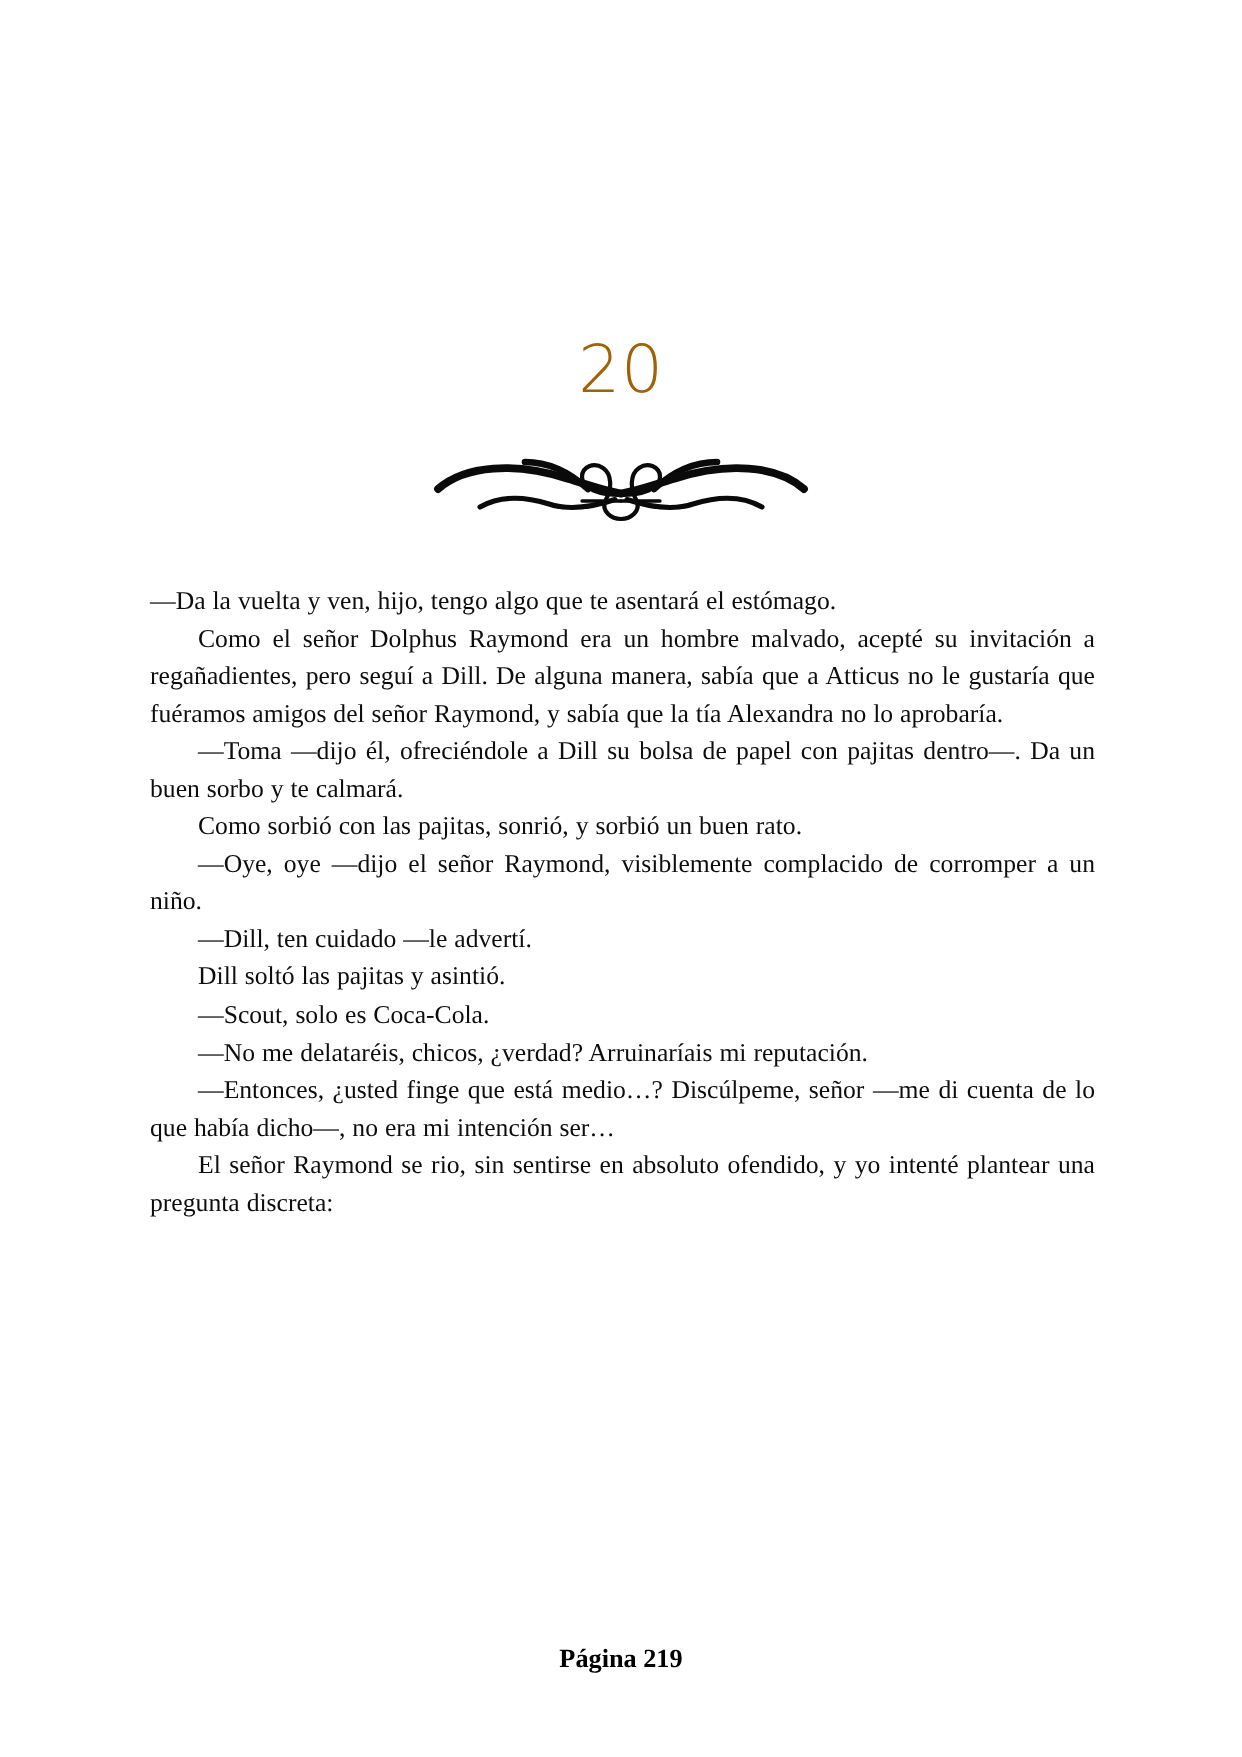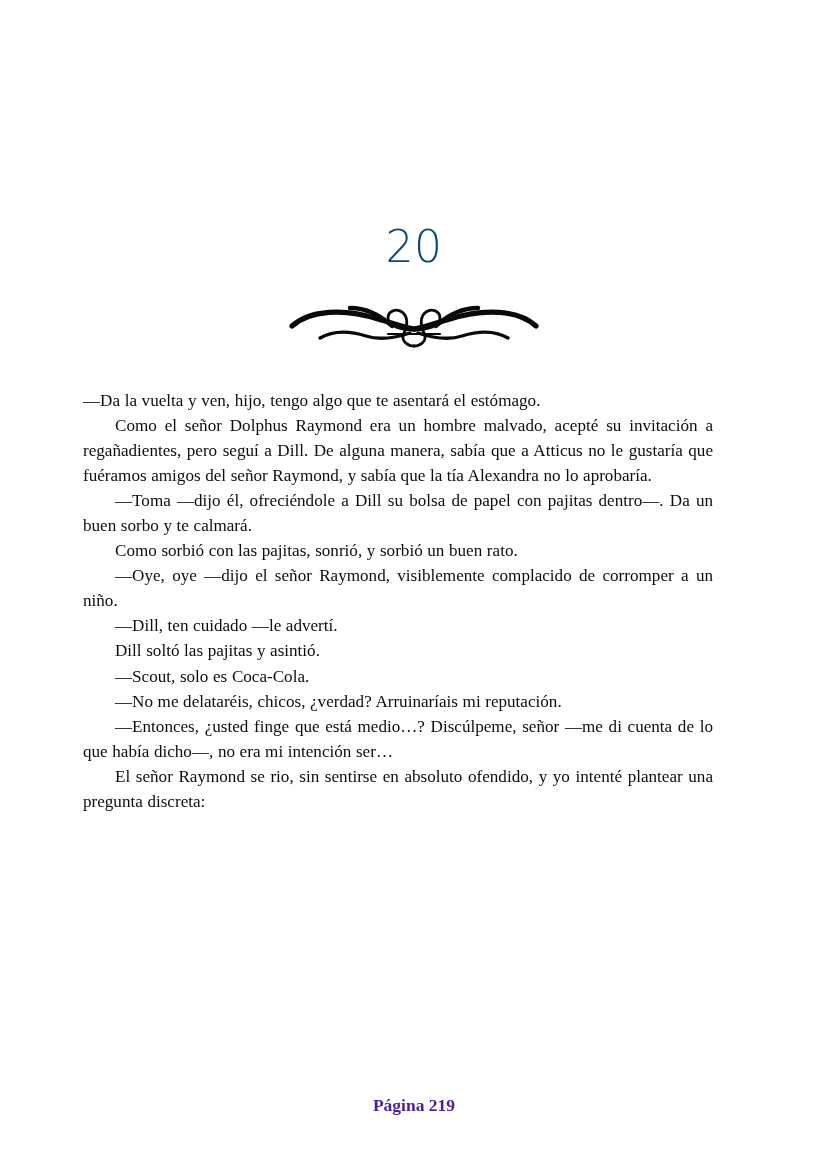--- a/index.html
+++ b/index.html
@@ -26,41 +26,41 @@
     position: absolute;
     top: 222px;
     left: 0;
     width: 828px;
     text-align: center;
     font-family: "DejaVu Sans", "Liberation Sans", sans-serif;
     font-weight: 300;
     font-size: 44px;
     line-height: 50px;
     letter-spacing: 0.5px;
-    color: #0c4a6e;
+    color: #a16207;
   }
 
   
   .ornament {
     position: absolute;
     top: 300px;
     left: 0;
     width: 828px;
     display: flex;
     justify-content: center;
     align-items: center;
   }
   .ornament svg {
     display: block;
   }
 
   
   .body-text {
     position: absolute;
-    left: 83px;
+    left: 100px;
     top: 388px;
     width: 630px;
     font-size: 17.1px;
     line-height: 25.05px;
     text-align: justify;
     text-justify: inter-word;
     -webkit-hyphens: none;
     hyphens: none;
     word-spacing: 0.02em;
   }
@@ -81,21 +81,21 @@
   .page-footer {
     position: absolute;
     left: 0;
     top: 1093px;
     width: 828px;
     text-align: center;
     font-family: "Liberation Serif", "DejaVu Serif", serif;
     font-size: 17.5px;
     line-height: 24px;
     font-weight: 700;
-    color: #4c1d95;
+    color: #000000;
   }
 </style>
 </head>
 <body>
 
 <div class="page">
 
   <div class="chapter-number">20</div>
 
   <div class="ornament">

